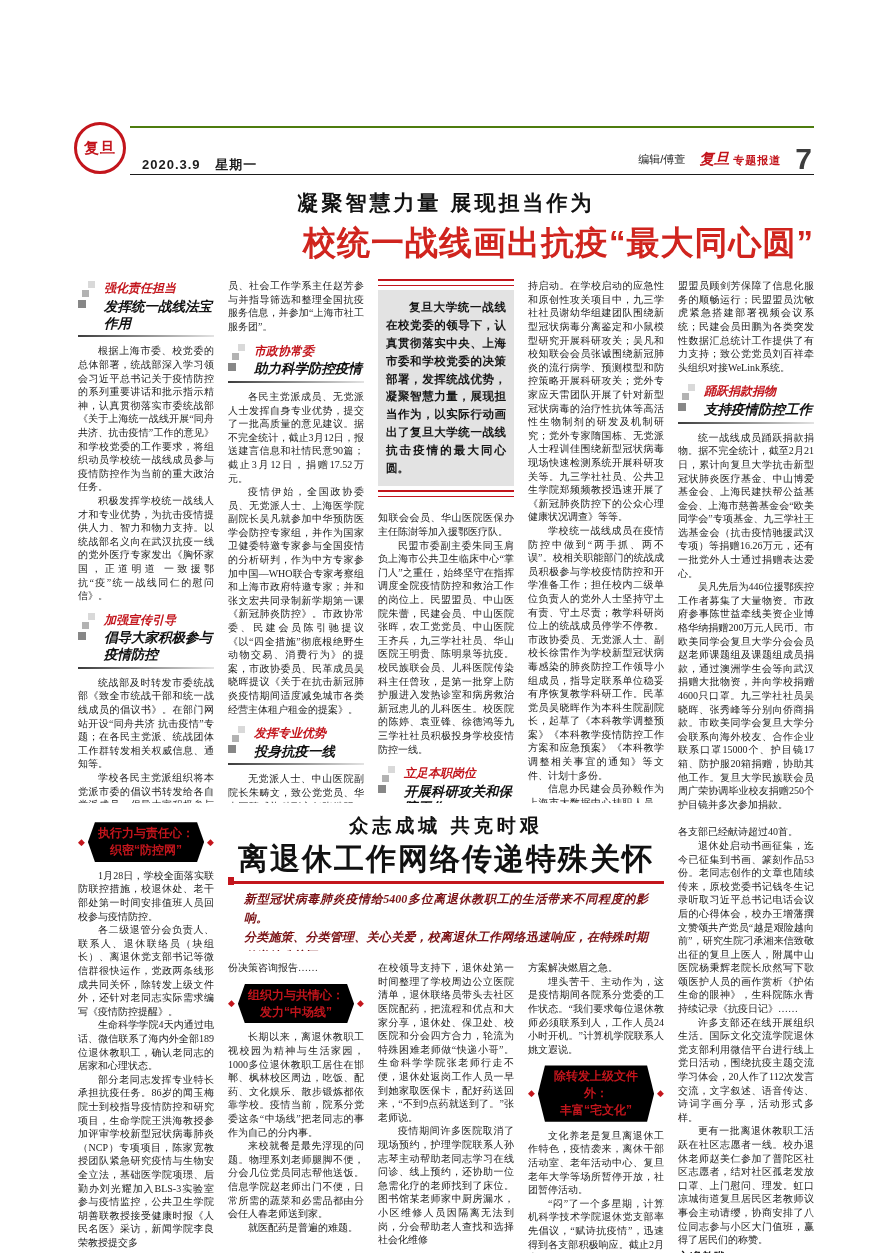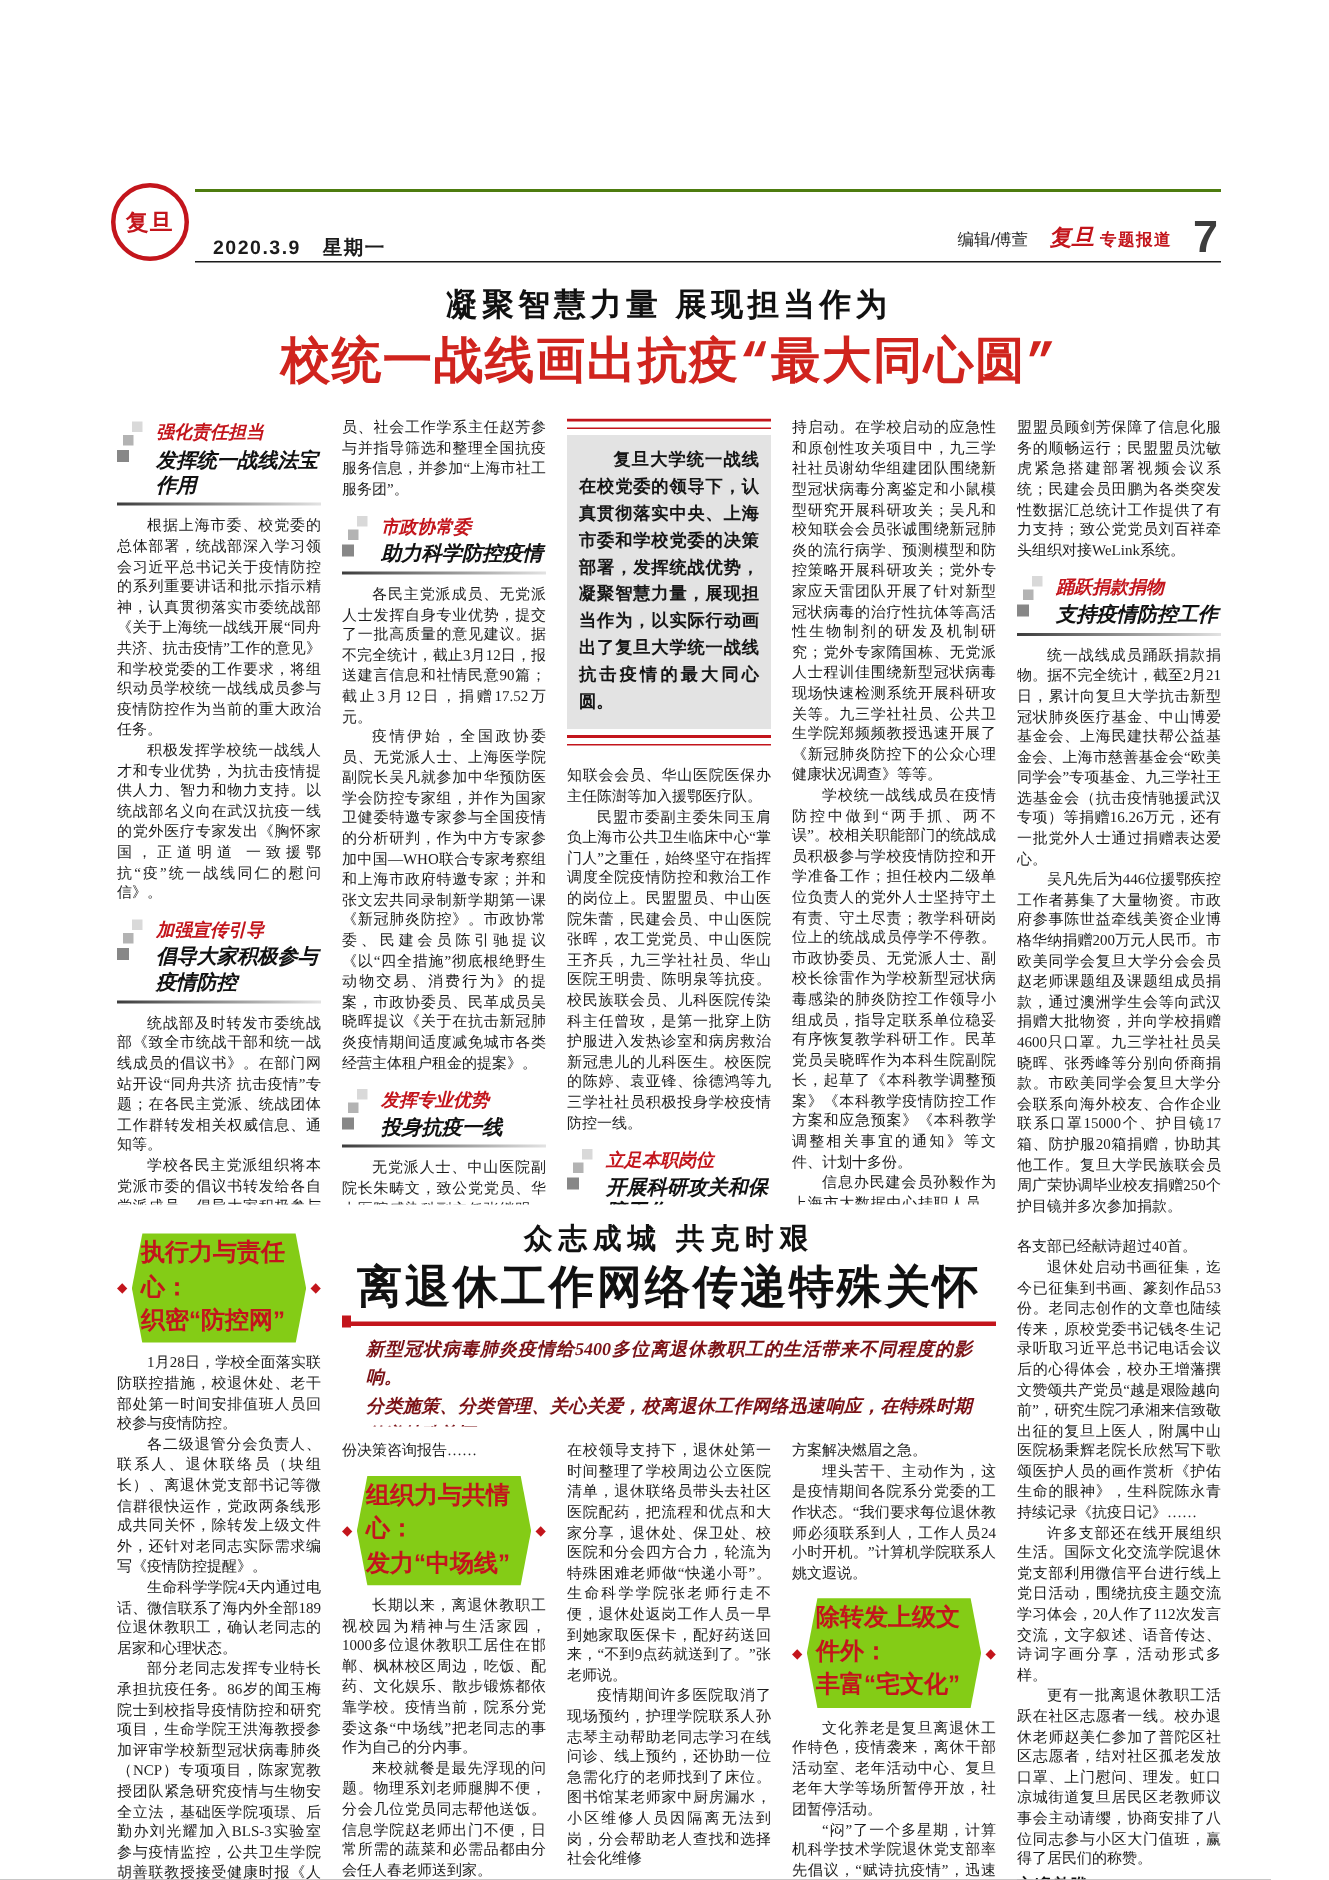--- a/index.html
+++ b/index.html
@@ -29,22 +29,22 @@
     font-family:"Liberation Serif", serif; }
   .section-name { color:#c3151c; font-weight:700; font-size:11px;
     font-family:"Liberation Sans", sans-serif; letter-spacing:1px; }
   .pageno { font-size:30px; font-weight:700; color:#3d3d3d;
     font-family:"Liberation Sans", sans-serif; line-height:1; }
 
   
   .s1head { text-align:center; margin-top:14px; }
   .kicker { font-family:"Liberation Sans", sans-serif; font-weight:700;
     font-size:21px; letter-spacing:3px; color:#111; }
-  .headline1 { margin:8px 0 0 0; font-family:Liberation Mono, monospace;
-    font-weight:900; font-size:33px; letter-spacing:1px; color:#d0241e; line-height:1.1; }
+  .headline1 { margin:8px 0 0 0; font-family:Liberation Sans, sans-serif;
+    font-weight:900; font-size:33px; letter-spacing:1px; color:#d0241e; line-height:1.1;text-align:right; }
 
   
   .cols { margin-top:18px; display:grid; grid-template-columns:repeat(5,1fr);
     gap:10px 14px; grid-template-rows:524px 138px 332px; height:1014px; overflow:hidden; }
   .col { overflow:hidden; }
   .s1c1{grid-area:1/1/2/2} .s1c2{grid-area:1/2/2/3} .s1c3{grid-area:1/3/2/4}
   .s1c4{grid-area:1/4/2/5} .s1c5{grid-area:1/5/4/6}
   .s2colA{grid-area:2/1/4/2} .s2headwrap{grid-area:2/2/3/5; overflow:hidden;}
   .s2colB{grid-area:3/2/4/3} .s2colC{grid-area:3/3/4/4} .s2colD{grid-area:3/4/4/5}
 
@@ -87,22 +87,22 @@
   .s2sum::before { content:""; position:absolute; left:-2px; top:-7px;
     width:8px; height:8px; background:#c3151c; }
   .s2sum::after { content:""; position:absolute; right:-2px; bottom:-2px;
     width:9px; height:9px; background:#c3151c; }
   .sumline { margin:0; color:#7a1216; font-weight:700; font-style:italic;
     font-size:12px; line-height:1.58; text-align:justify; }
 
   
   .s2sec { display:flex; align-items:center; gap:3px; margin:9px 0 7px; }
   .dia { color:#c3151c; font-size:9px; flex:none; line-height:1; }
-  .ribbon { flex:1; background:#84cc16; text-align:left; padding:3px 6px;
-    color:#c3151c; font-weight:700; font-size:16px; line-height:1.4;
+  .ribbon { flex:1; background:#000000; text-align:center; padding:3px 6px;
+    color:#c3151c; font-weight:700; font-size:12px; line-height:1.4;
     font-family:"Liberation Sans", sans-serif;
     clip-path:polygon(7px 0,calc(100% - 7px) 0,100% 50%,calc(100% - 7px) 100%,7px 100%,0 50%); }
 
   .byline { text-align:left; font-family:"Liberation Sans", sans-serif;
     font-weight:700; font-size:11px; margin-top:2px; color:#111; }
 </style>
 </head>
 <body>
 
 <div class="page">

